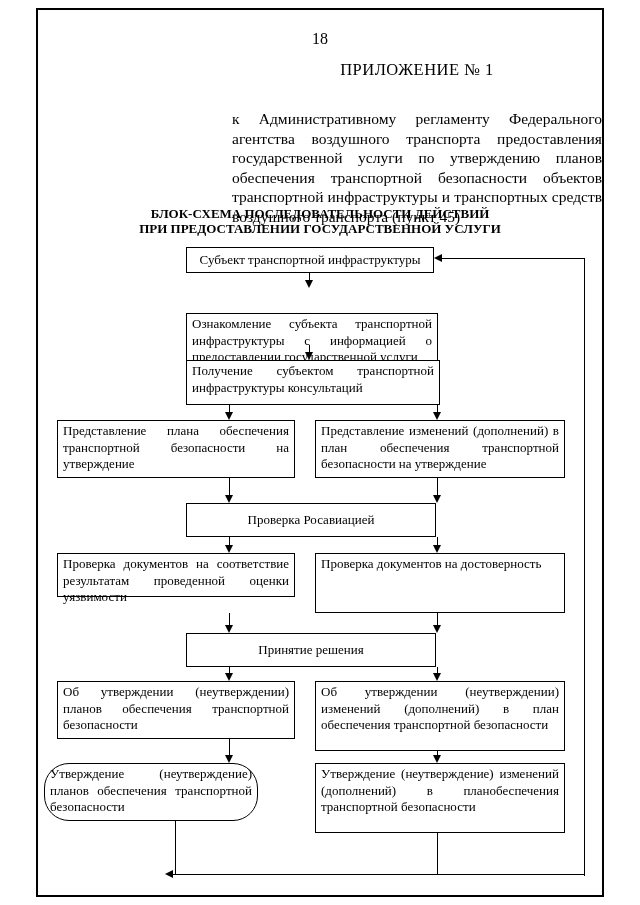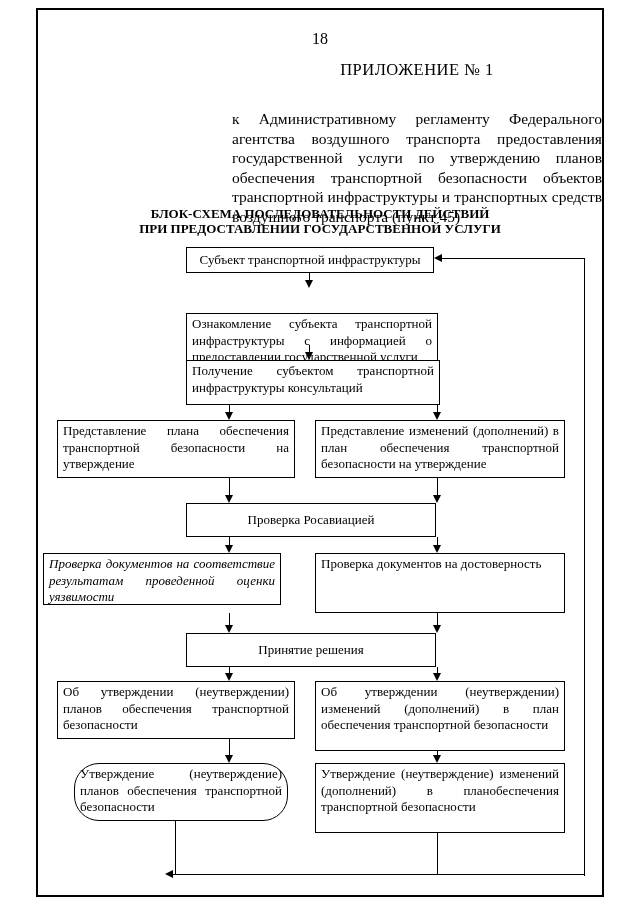--- a/index.html
+++ b/index.html
@@ -30,26 +30,26 @@
     <div>БЛОК-СХЕМА ПОСЛЕДОВАТЕЛЬНОСТИ ДЕЙСТВИЙ</div>
     <div>ПРИ ПРЕДОСТАВЛЕНИИ ГОСУДАРСТВЕННОЙ УСЛУГИ</div>
   </div>
 
   <div class="fbox center" style="left:186px;top:247px;width:248px;height:26px;">Субъект транспортной инфраструктуры</div>
   <div class="fbox" style="left:186px;top:288px;width:252px;height:57px;margin-top:25px;">Ознакомление субъекта транспортной инфраструктуры с информацией о предоставлении государственной услуги</div>
   <div class="fbox" style="left:186px;top:360px;width:254px;height:45px;">Получение субъектом транспортной инфраструктуры консультаций</div>
   <div class="fbox" style="left:57px;top:420px;width:238px;height:58px;">Представление плана обеспечения транспортной безопасности на утверждение</div>
   <div class="fbox" style="left:315px;top:420px;width:250px;height:58px;">Представление изменений (дополнений) в план обеспечения транспортной безопасности на утверждение</div>
   <div class="fbox center" style="left:186px;top:503px;width:250px;height:34px;">Проверка Росавиацией</div>
-  <div class="fbox" style="left:43px;top:553px;width:238px;height:52px;font-style:italic;">Проверка документов на соответствие результатам проведенной оценки уязвимости</div>
+  <div class="fbox" style="left:57px;top:553px;width:238px;height:44px;">Проверка документов на соответствие результатам проведенной оценки уязвимости</div>
   <div class="fbox" style="left:315px;top:553px;width:250px;height:60px;text-align:left;">Проверка документов на достоверность</div>
   <div class="fbox center" style="left:186px;top:633px;width:250px;height:34px;">Принятие решения</div>
   <div class="fbox" style="left:57px;top:681px;width:238px;height:58px;">Об утверждении (неутверждении) планов обеспечения транспортной безопасности</div>
   <div class="fbox" style="left:315px;top:681px;width:250px;height:70px;">Об утверждении (неутверждении) изменений (дополнений) в план обеспечения транспортной безопасности</div>
-  <div class="fbox" style="left:74px;top:763px;width:214px;height:58px;border-radius:25px;">Утверждение (неутверждение) планов обеспечения транспортной безопасности</div>
+  <div class="fbox" style="left:44px;top:763px;width:214px;height:58px;border-radius:25px;">Утверждение (неутверждение) планов обеспечения транспортной безопасности</div>
   <div class="fbox" style="left:315px;top:763px;width:250px;height:70px;">Утверждение (неутверждение) изменений (дополнений) в планобеспечения транспортной безопасности</div>
 
   <div class="vl" style="left:309px;top:273px;height:9px;"></div>
   <div class="ah-down" style="left:305px;top:280px;"></div>
   <div class="vl" style="left:309px;top:345px;height:9px;"></div>
   <div class="ah-down" style="left:305px;top:352px;"></div>
 
   <div class="vl" style="left:229px;top:405px;height:8px;"></div>
   <div class="ah-down" style="left:225px;top:412px;"></div>
   <div class="vl" style="left:437px;top:405px;height:8px;"></div>

